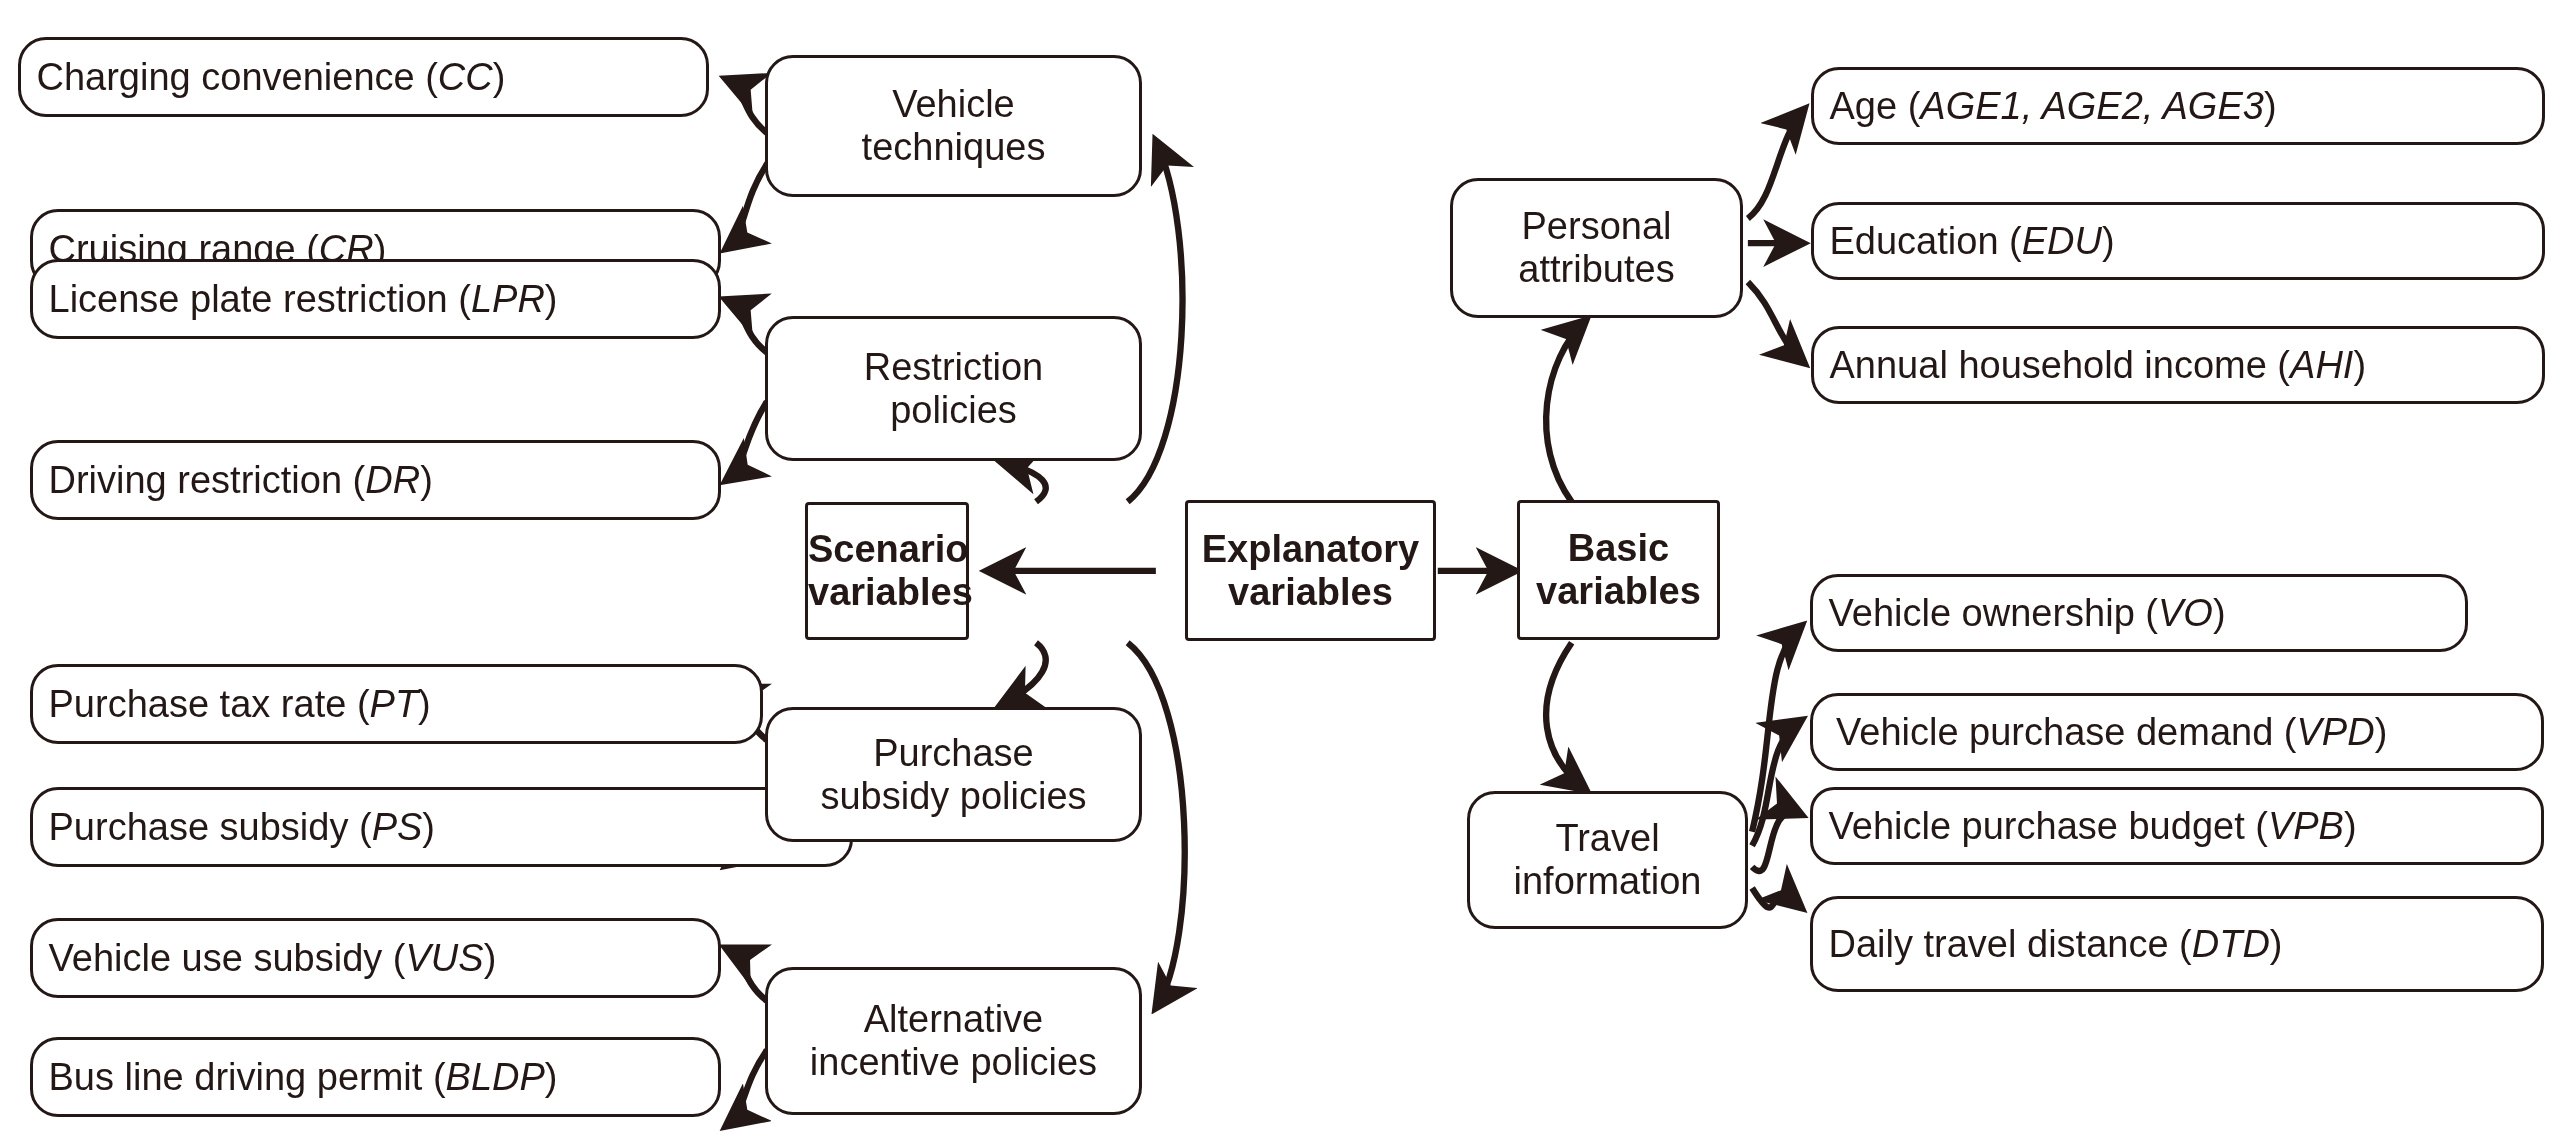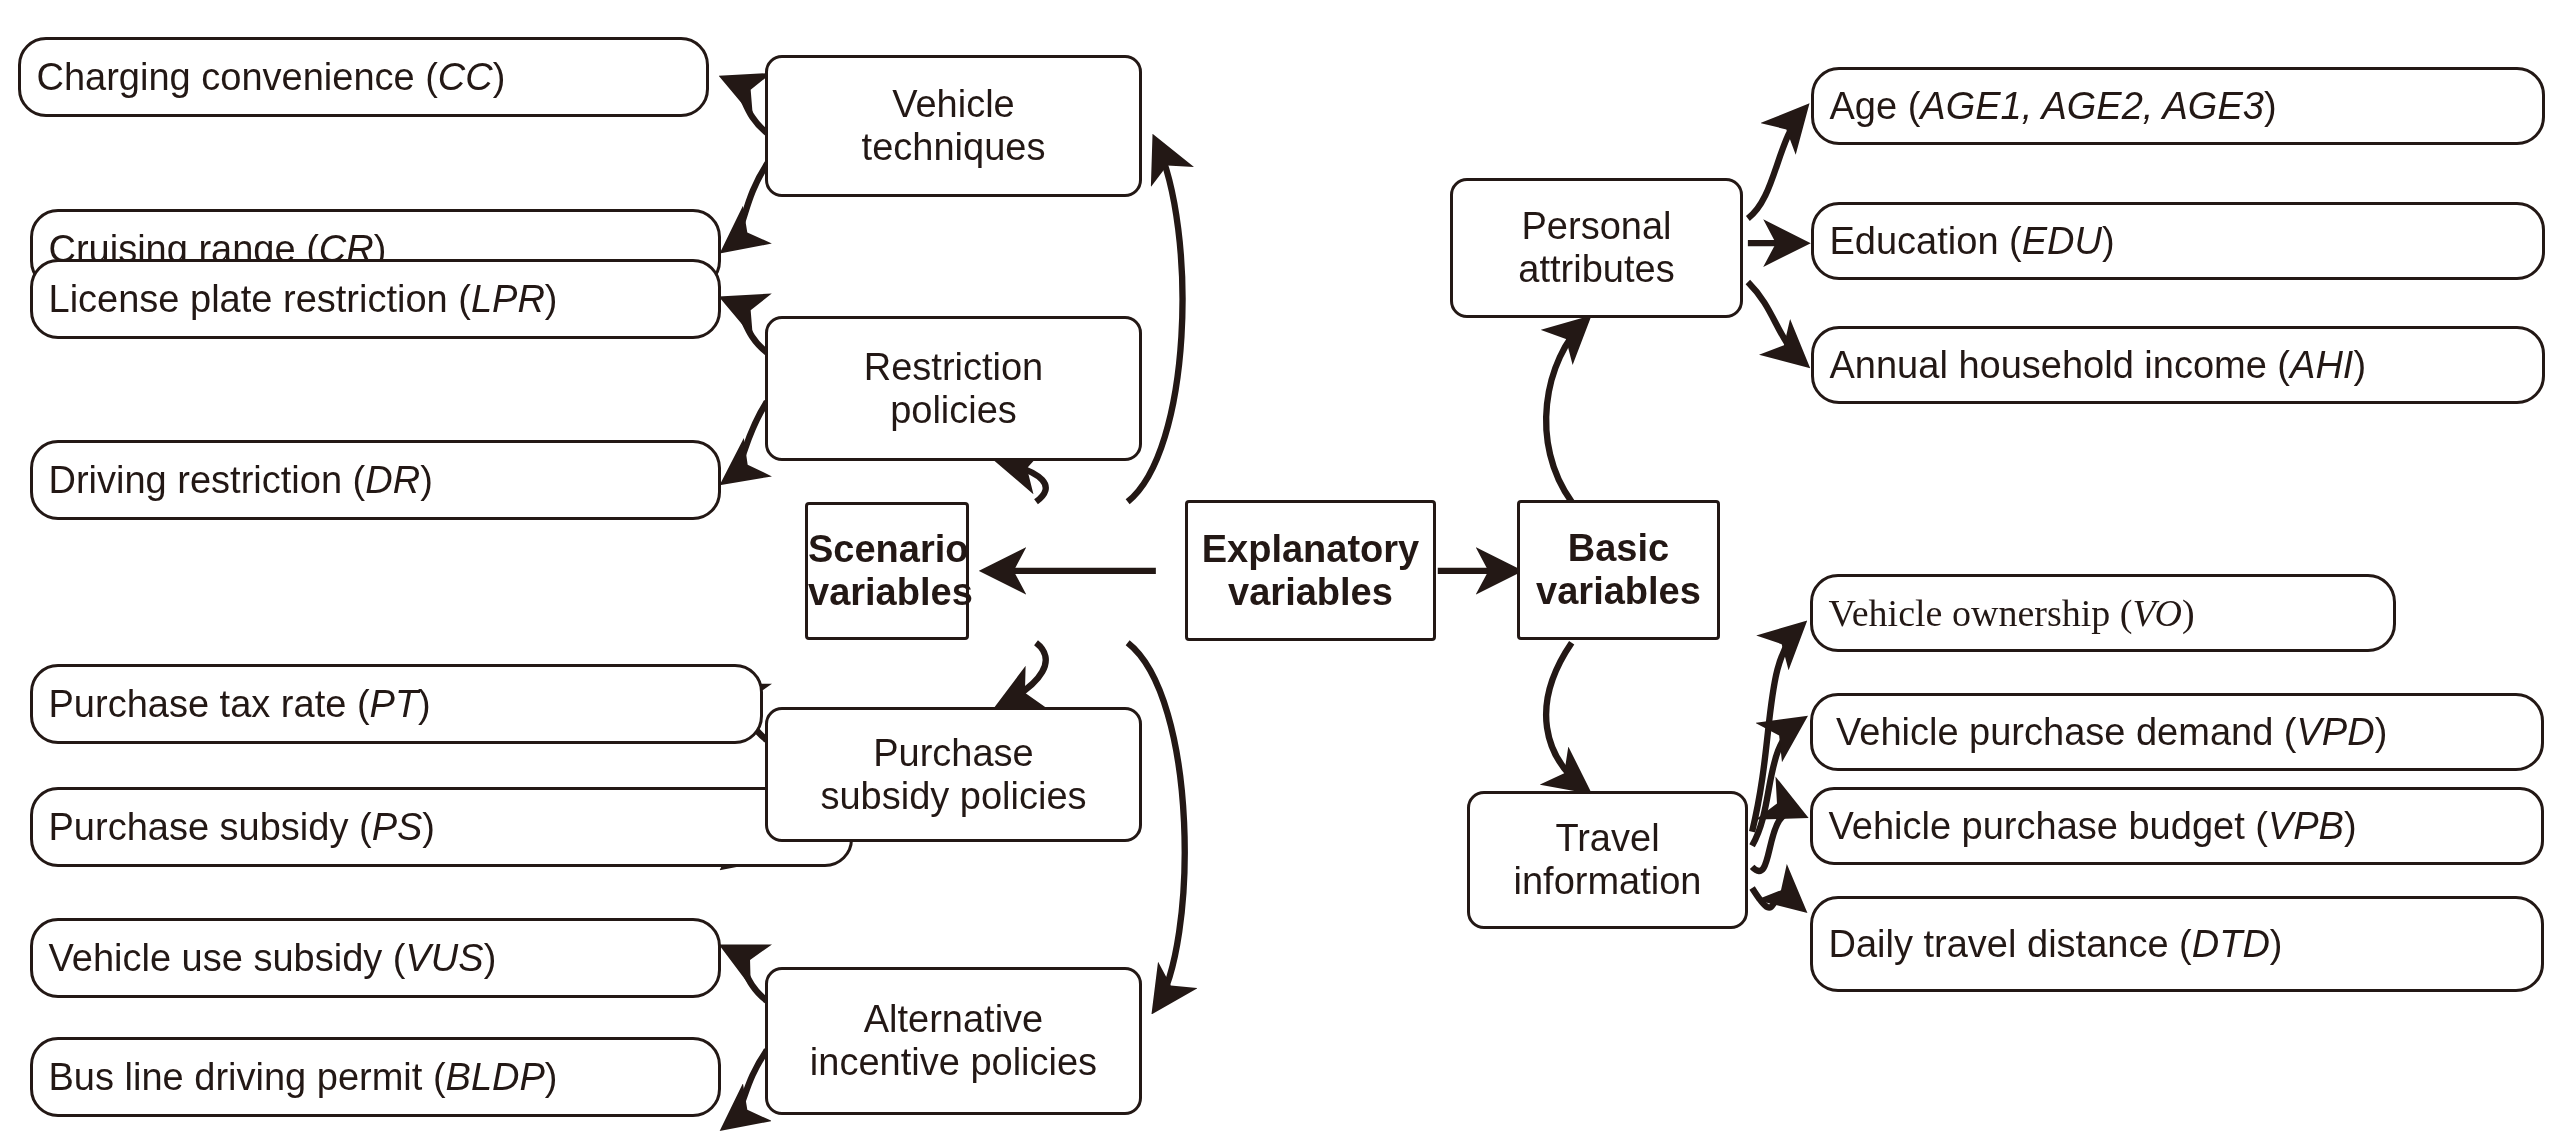--- a/index.html
+++ b/index.html
@@ -6,21 +6,21 @@
   #stage{position:relative;width:2576px;height:1146px;background:#fff;
          font-family:"Liberation Sans",sans-serif;overflow:hidden;}
   svg.edges{position:absolute;left:0;top:0;width:2576px;height:1146px;pointer-events:none;}
   .node{position:absolute;box-sizing:border-box;background:#fff;
         border:3.5px solid #231815;border-radius:28px;
         display:flex;align-items:center;justify-content:flex-start;
         color:#231815;}
   .node .lbl{display:block;width:100%;line-height:1.12;white-space:pre-line;}
   .leaf{padding:0 15.5px;}
   .leaf .lbl{font-size:38px;text-align:left;}
-  .grp{justify-content:flex-end;border-radius:17px;}
+  .grp{justify-content:flex-end;}
   .grp .lbl{font-size:38px;text-align:center;}
   .core{justify-content:center;border-radius:4px;}
   .core .lbl{font-size:38px;font-weight:bold;text-align:center;}
   .it{font-style:italic;}
 </style>
 </head>
 <body>
 
 <div id="stage">
 
@@ -133,21 +133,21 @@
 
   <div class="node leaf" style="left:1811px;top:67px;width:734px;height:78px;">
     <span class="lbl"><span>Age (</span><span class="it">AGE1, AGE2, AGE3</span><span>)</span></span>
   </div>
   <div class="node leaf" style="left:1811px;top:202px;width:734px;height:78px;">
     <span class="lbl"><span>Education (</span><span class="it">EDU</span><span>)</span></span>
   </div>
   <div class="node leaf" style="left:1811px;top:326px;width:734px;height:78px;">
     <span class="lbl"><span>Annual household income (</span><span class="it">AHI</span><span>)</span></span>
   </div>
-  <div class="node leaf" style="left:1810px;top:574px;width:586px;height:78px;font-family:Liberation Serif, serif;">
+  <div class="node leaf" style="left:1810px;top:574px;width:658px;height:78px;">
     <span class="lbl"><span>Vehicle ownership (</span><span class="it">VO</span><span>)</span></span>
   </div>
   <div class="node leaf" style="left:1810px;top:693px;width:734px;height:78px;padding-left:23px;">
     <span class="lbl"><span>Vehicle purchase demand (</span><span class="it">VPD</span><span>)</span></span>
   </div>
   <div class="node leaf" style="left:1810px;top:787px;width:734px;height:78px;border-radius:24px;">
     <span class="lbl"><span>Vehicle purchase budget (</span><span class="it">VPB</span><span>)</span></span>
   </div>
   <div class="node leaf" style="left:1810px;top:896px;width:734px;height:96px;">
     <span class="lbl"><span>Daily travel distance (</span><span class="it">DTD</span><span>)</span></span>

